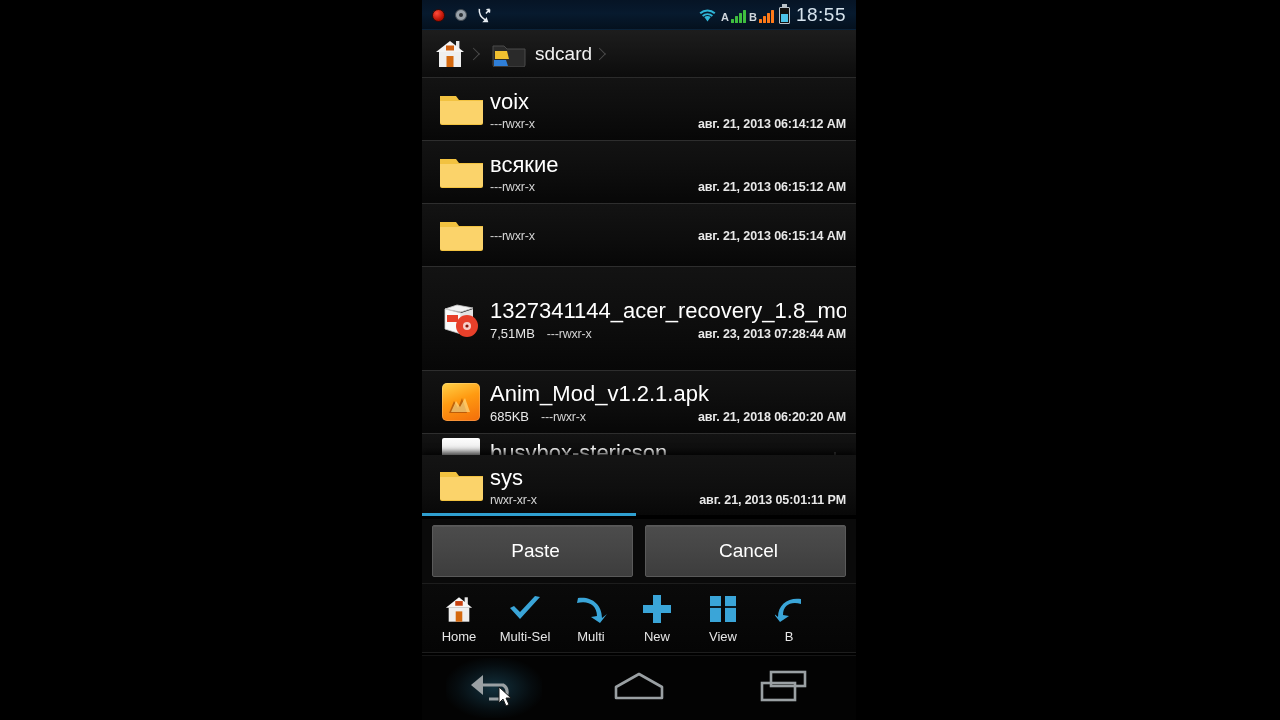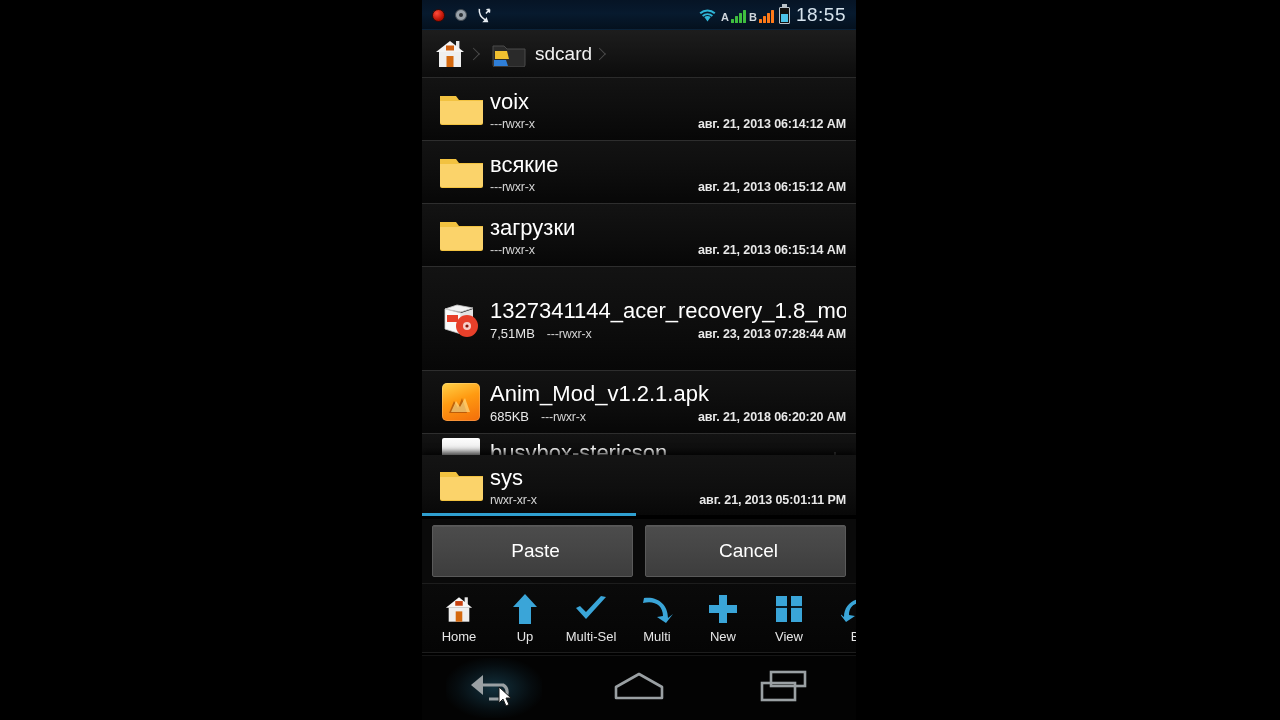--- a/index.html
+++ b/index.html
@@ -290,21 +290,20 @@
       <div class="row">
         <div class="icon-wrap">
           <span class="folder-ico">
             <svg viewBox="0 0 45 34">
                 <path d="M1 4 h16 l3 4 h24 v23 a2 2 0 0 1 -2 2 h-39 a2 2 0 0 1 -2 -2 z" fill="#f2c240"></path>
                 <path d="M1 9 h43 v21 a2 2 0 0 1 -2 2 h-39 a2 2 0 0 1 -2 -2 z" fill="#fbd36a"></path>
               </svg>
           </span>
         </div>
         <div class="rowbody">
-          <div class="fname">загрузки</div>
           <div class="meta">
             <span class="perm">---rwxr-x</span>
             <span class="date">авг. 21, 2013 06:15:14 AM</span>
           </div>
         </div>
       </div>
 
       <div class="row tall">
         <div class="icon-wrap">
           <span class="archive-ico">
@@ -391,28 +390,20 @@
             <path d="M16 2 L30 13 L2 13 Z" fill="#f6f6f6"></path>
             <rect x="5" y="13" width="22" height="15" fill="#efefef"></rect>
             <rect x="12.5" y="17" width="7" height="11" fill="#d4690f"></rect>
             <rect x="12" y="6" width="8" height="5" fill="#c8410f"></rect>
           </svg>
         </span>
         <span class="tblabel">Home</span>
       </div>
       <div class="tbitem">
         <span class="tbicon">
-          <svg width="26" height="32" viewBox="0 0 26 32">
-              <path d="M13 1 L25 14 H19 V31 H7 V14 H1 Z" fill="#3aa5d8"></path>
-            </svg>
-        </span>
-        <span class="tblabel">Up</span>
-      </div>
-      <div class="tbitem">
-        <span class="tbicon">
           <svg width="34" height="28" viewBox="0 0 34 28">
               <path d="M2 13 L12 24 L32 2 L27 1 L12 17 L6 11 Z" fill="#3aa5d8"></path>
             </svg>
         </span>
         <span class="tblabel">Multi-Sel</span>
       </div>
       <div class="tbitem">
         <span class="tbicon">
           <svg width="32" height="30" viewBox="0 0 32 30">
               <path d="M3 4 C16 2, 27 10, 27 24 L32 20 L25 29 L16 23 L22 22 C22 11, 13 6, 2 9 Z" fill="#3aa5d8"></path>

